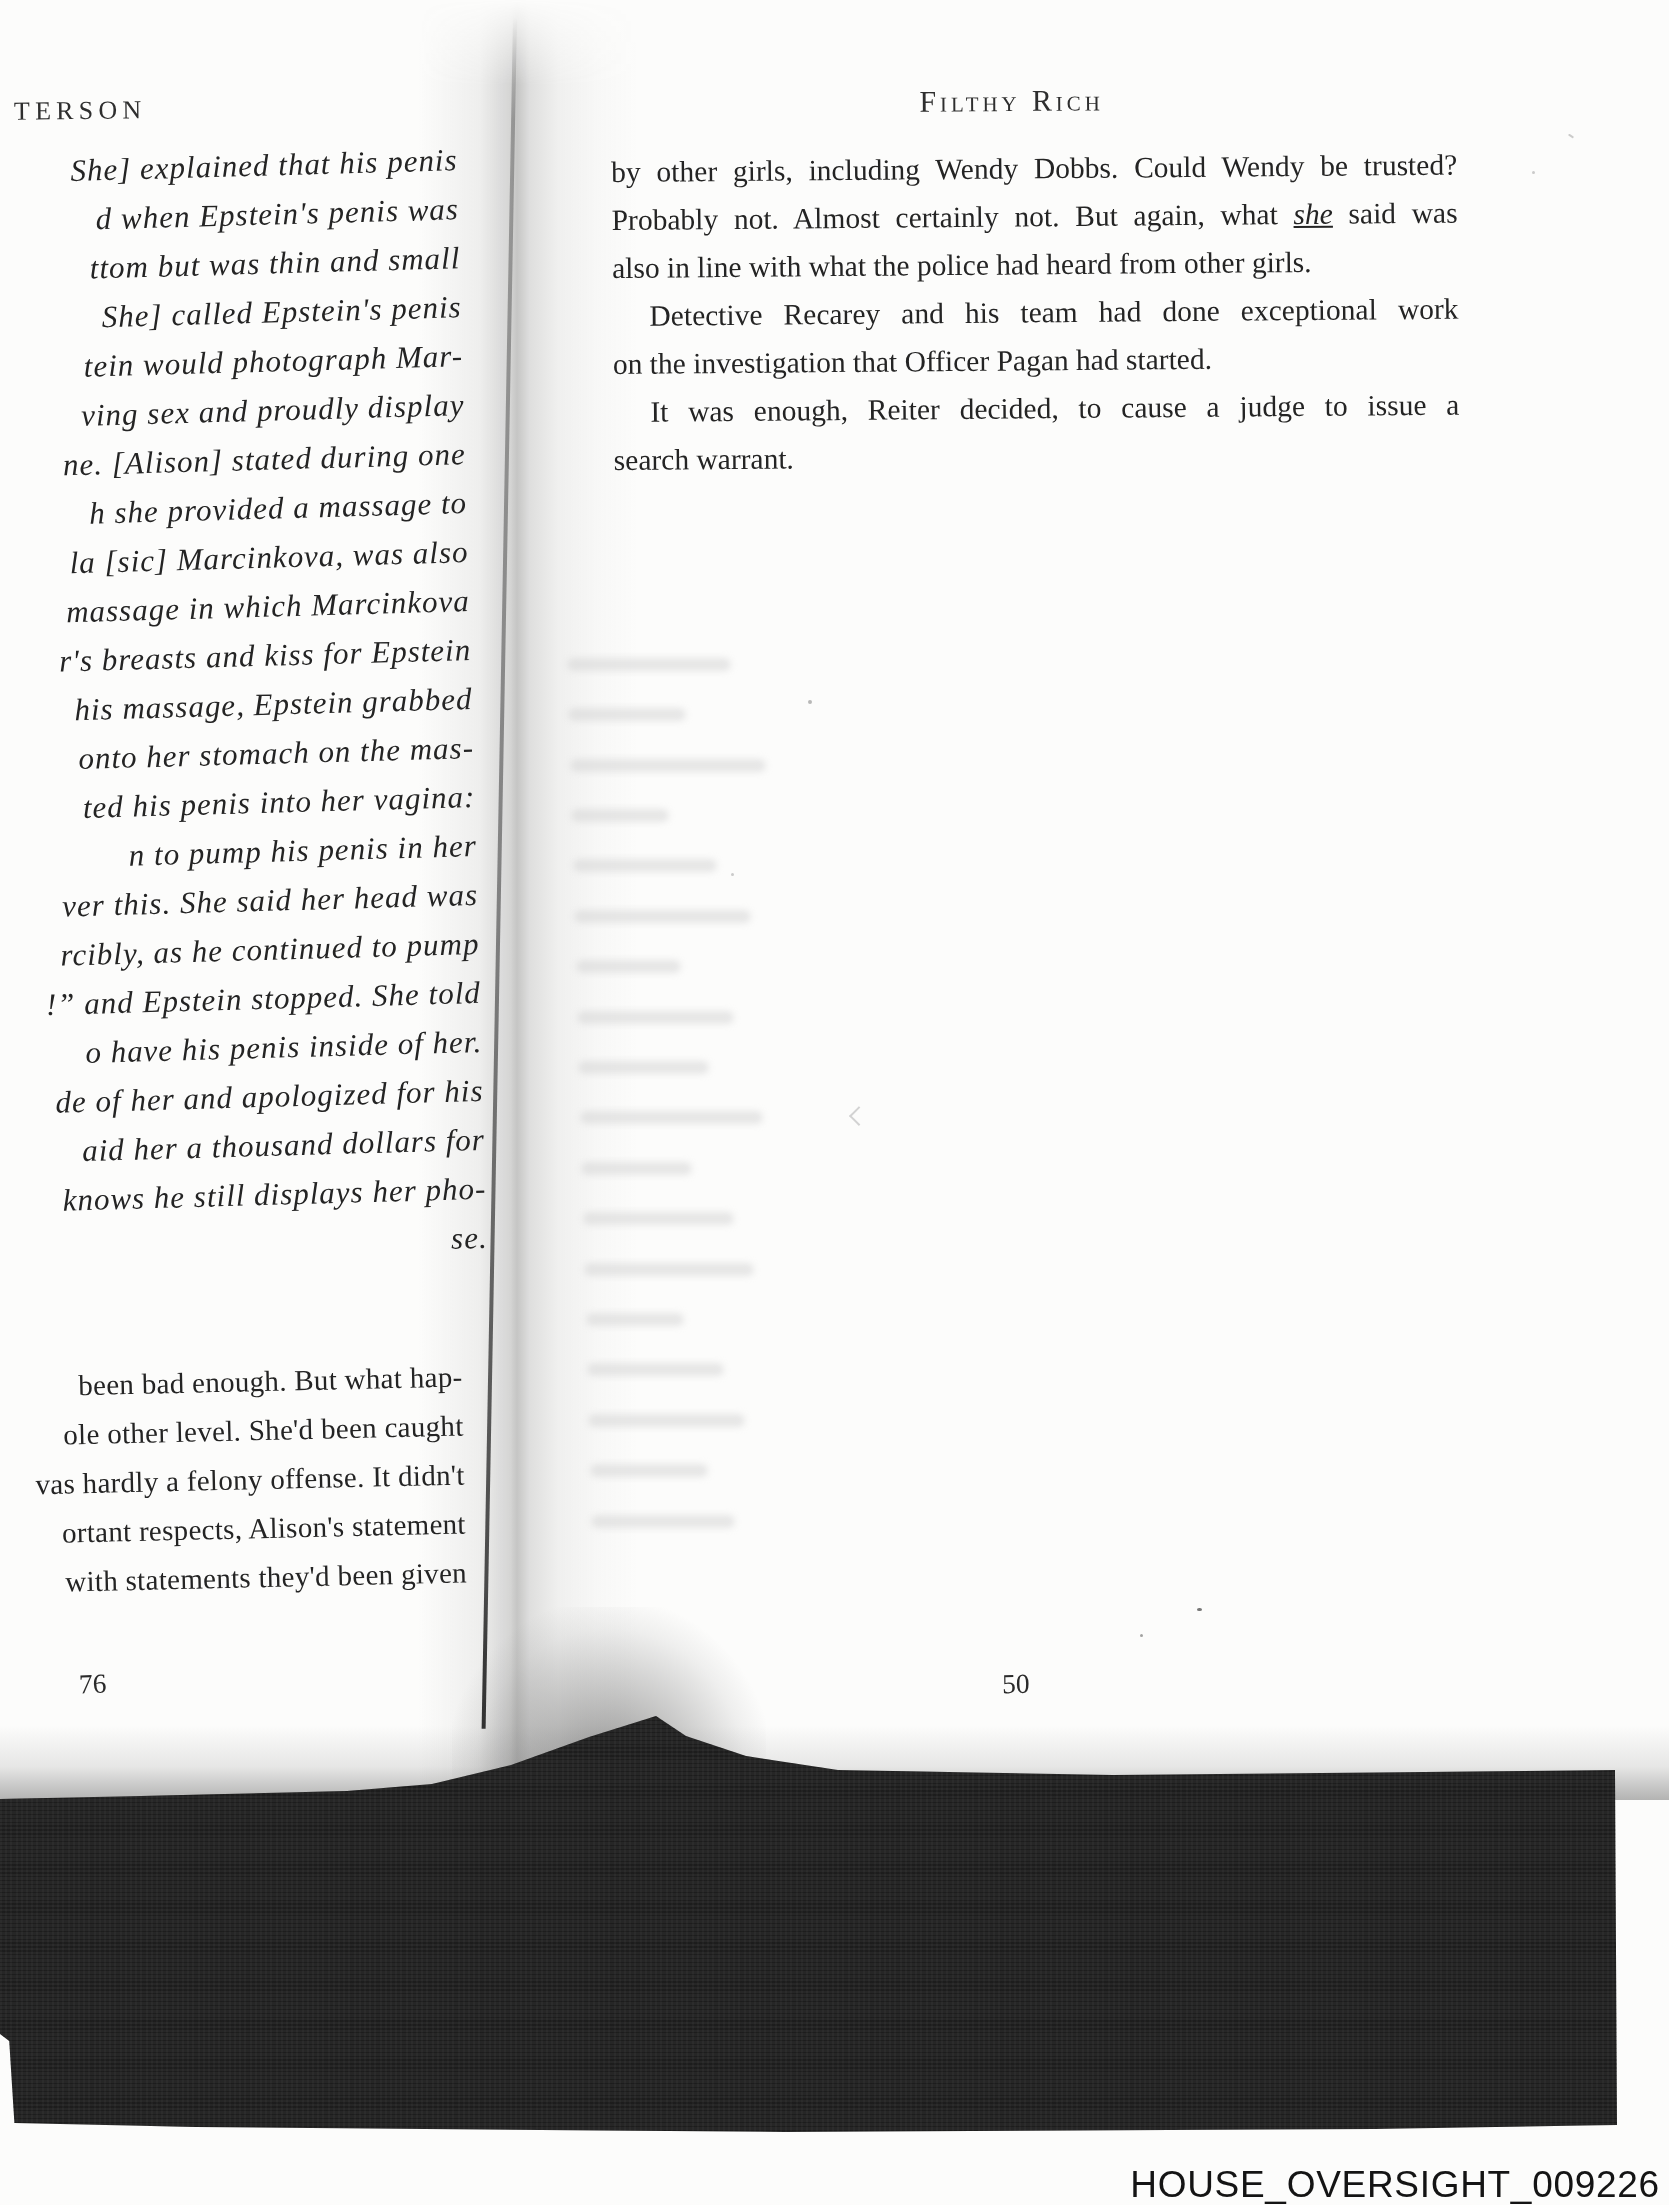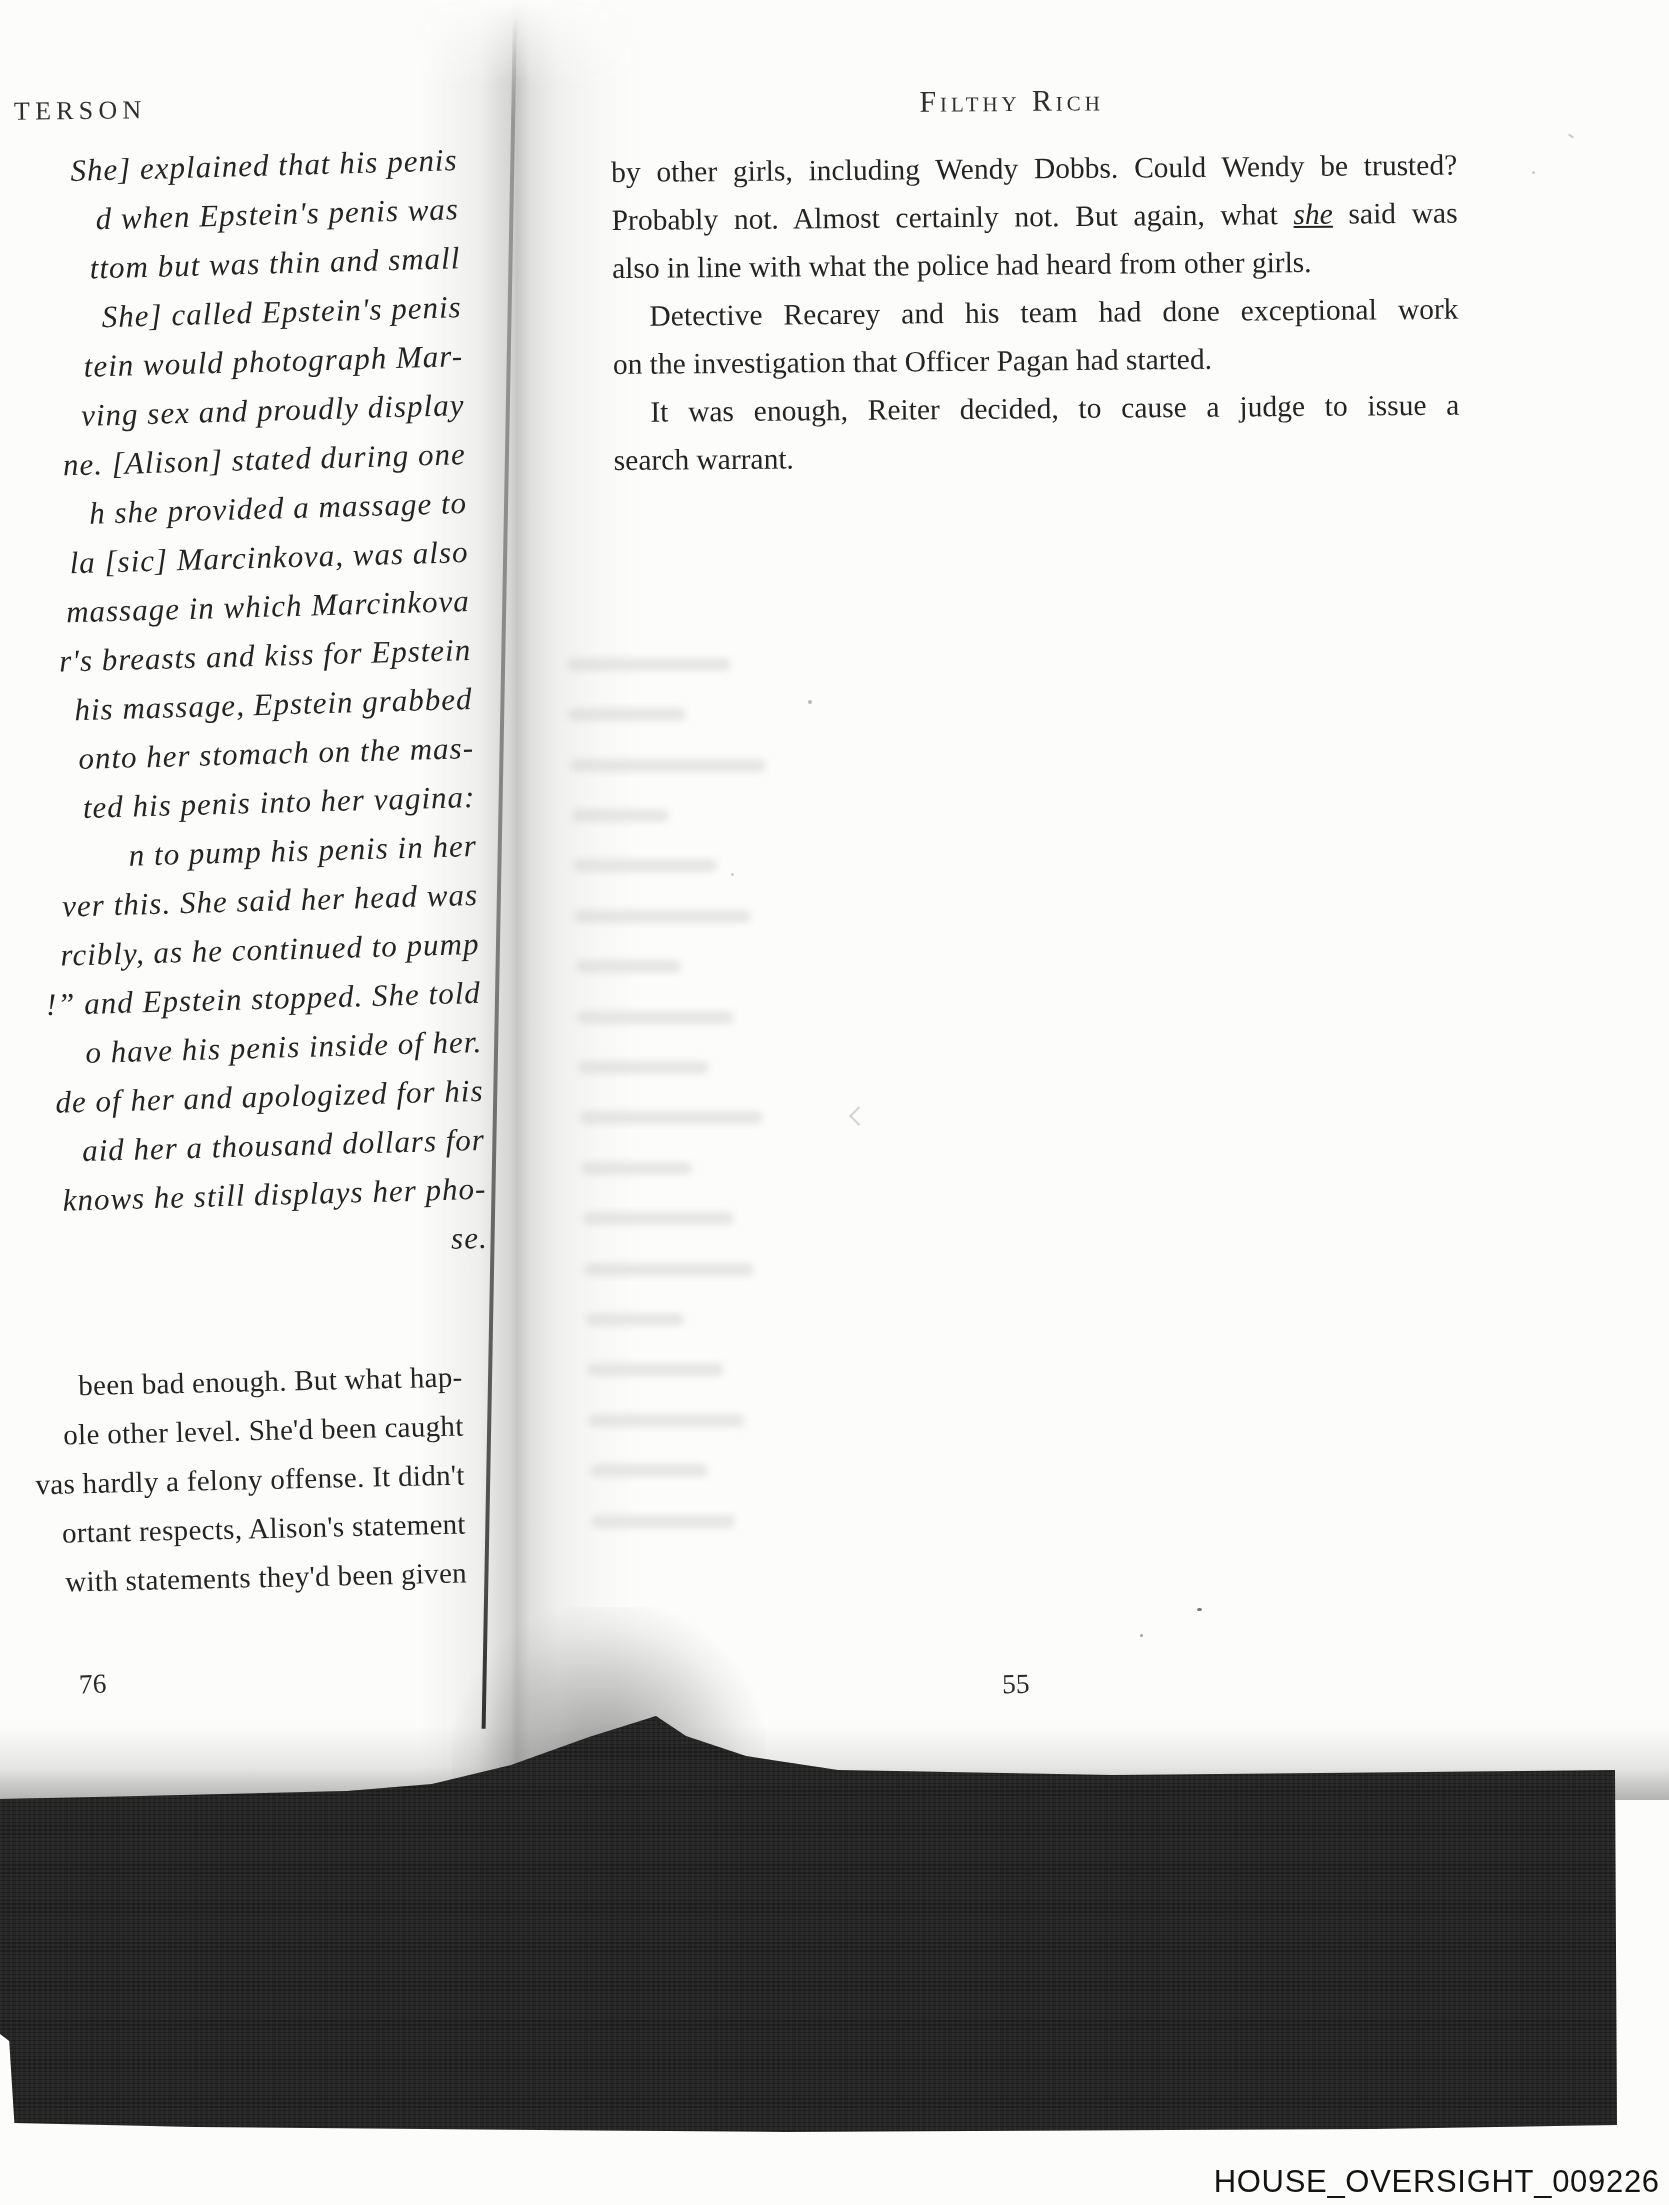--- a/index.html
+++ b/index.html
@@ -127,21 +127,21 @@
   .speck{position:absolute;border-radius:50%;}
   #chevron-mark{
     position:absolute;left:852px;top:1109px;width:11.8px;height:11.8px;
     border-left:2px solid #bdbdbd;border-bottom:2px solid #bdbdbd;
     transform:rotate(45deg);opacity:0.65;
   }
   
   #watermark{
     position:absolute;right:9.2px;top:2164px;
     font-family:"Liberation Sans", sans-serif;
-    font-size:31px;letter-spacing:0.7px;color:#141414;
+    font-size:37px;letter-spacing:0.7px;color:#141414;
   }
 </style>
 </head>
 <body>
 
 <div id="page">
 
   <div id="gutter-shade"></div>
   <div id="spine-line"></div>
 
@@ -194,21 +194,21 @@
       <div>
         <div class="r-line indent">Detective Recarey and his team had done exceptional work</div>
         <div class="r-line no-just">on the investigation that Officer Pagan had started.</div>
       </div>
       <div>
         <div class="r-line indent">It was enough, Reiter decided, to cause a judge to issue a</div>
         <div class="r-line no-just">search warrant.</div>
       </div>
     </div>
 
-  <div id="pg-right" class="pgnum">55</div>
+  <div id="pg-right" class="pgnum">50</div>
 
   <div id="bleed">
       <div class="smudge" style="left: 567px; top: 658px; width: 164px;"></div>
       <div class="smudge" style="left: 568px; top: 708px; width: 118px;"></div>
       <div class="smudge" style="left: 570px; top: 759px; width: 196px;"></div>
       <div class="smudge" style="left: 571px; top: 809px; width: 98px;"></div>
       <div class="smudge" style="left: 573px; top: 859px; width: 144px;"></div>
       <div class="smudge" style="left: 574px; top: 910px; width: 177px;"></div>
       <div class="smudge" style="left: 576px; top: 960px; width: 105px;"></div>
       <div class="smudge" style="left: 577px; top: 1011px; width: 157px;"></div>

